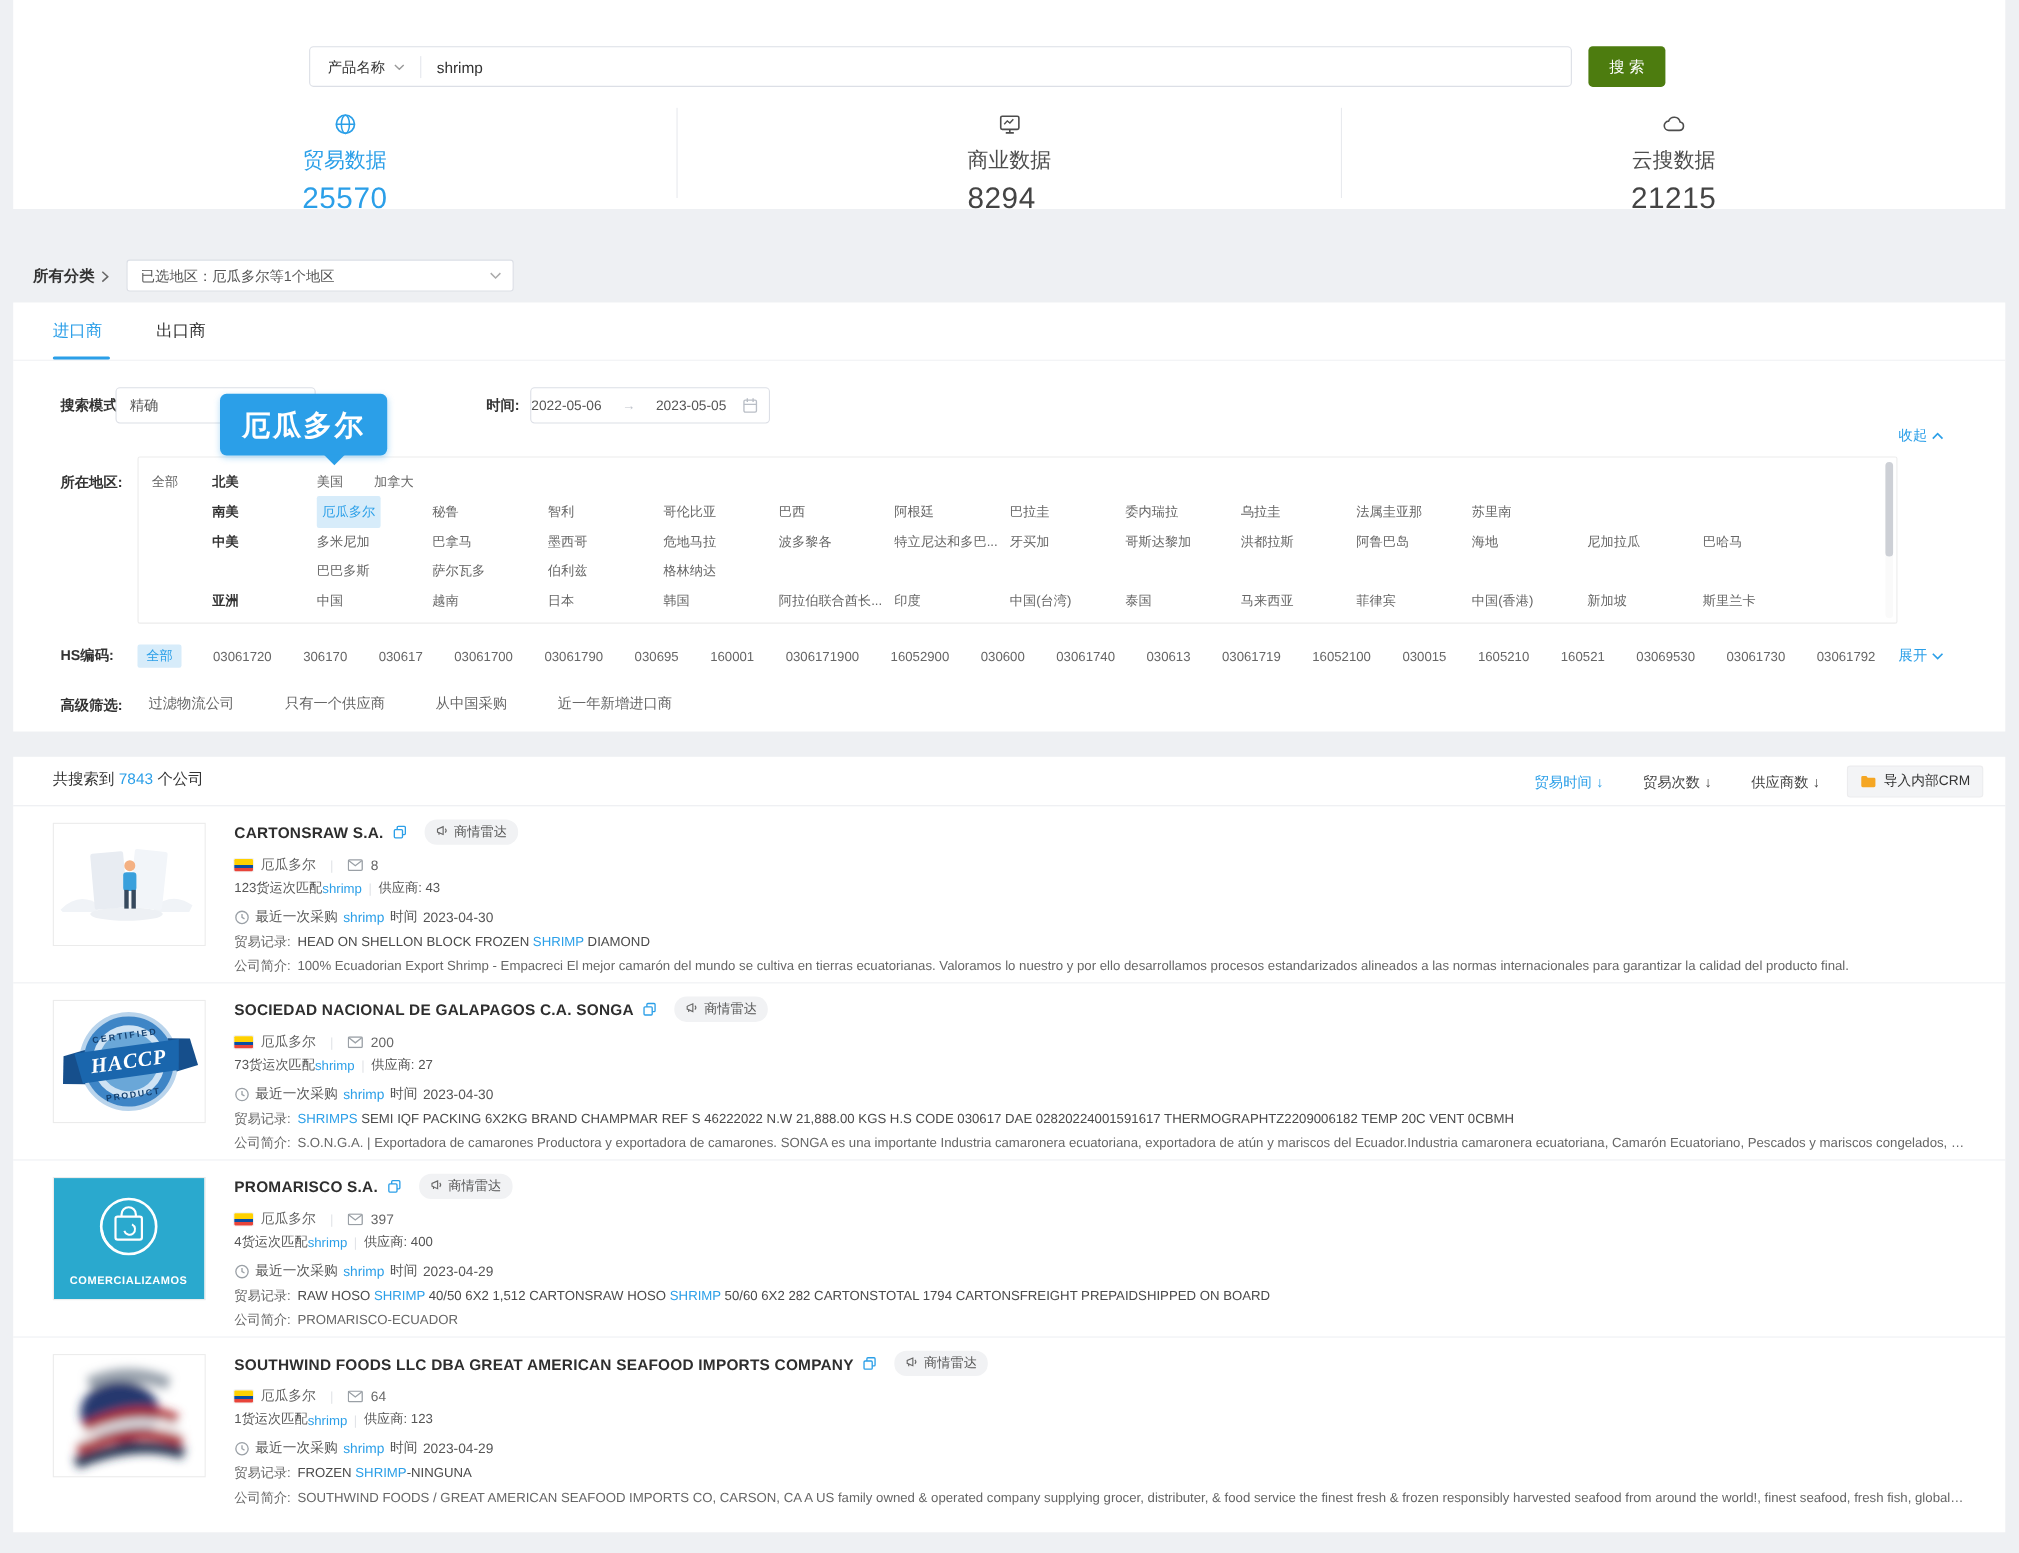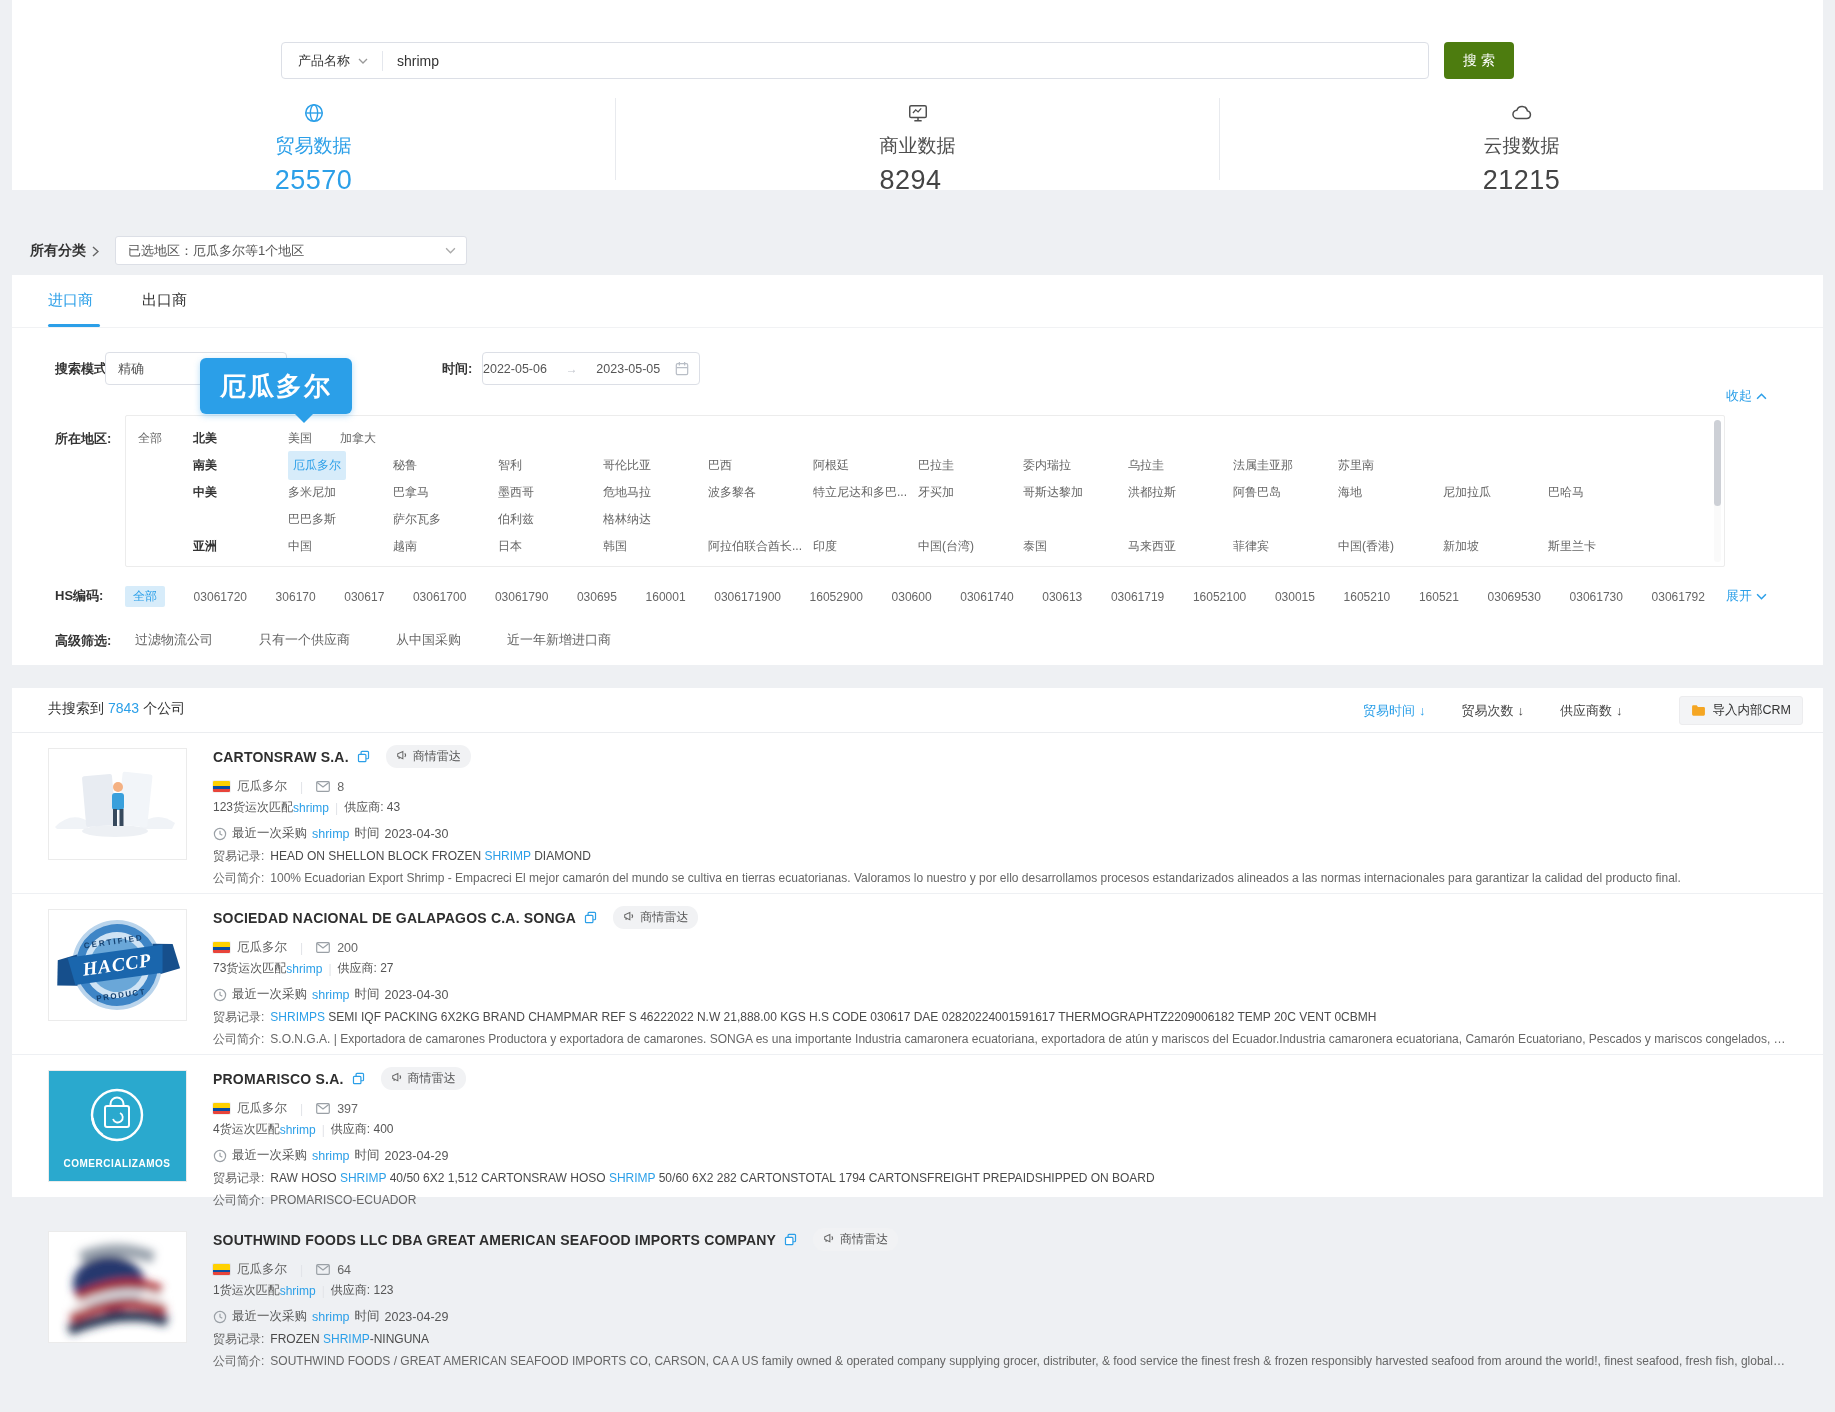--- a/index.html
+++ b/index.html
@@ -1,21 +1,21 @@
 <!DOCTYPE html>
 <html><head>
 <meta charset="utf-8">
 <style>
   html,body{margin:0;padding:0;}
   body{width:1835px;height:1412px;background:#eef0f3;font-family:"Liberation Sans","DejaVu Sans",sans-serif;color:#333;-webkit-font-smoothing:antialiased;}
   #page{position:relative;width:1835px;height:1412px;overflow:hidden;}
   .sec{position:absolute;left:12px;width:1811px;background:#fff;}
   #secA{top:0;height:190px;}
   #secB{top:275px;height:390px;}
-  #secC{top:688px;height:509px;}
+  #secC{top:688px;height:705px;}
 
   
   .searchbar{position:absolute;left:269px;top:42px;width:1148px;height:37px;border:1px solid #dcdfe6;border-radius:4px;display:flex;align-items:center;background:#fff;box-sizing:border-box;}
   .search-cat{display:flex;align-items:center;gap:8px;padding:0 14px 0 16px;font-size:13px;color:#333;cursor:pointer;}
   .search-divider{width:1px;height:20px;background:#e4e7ed;}
   .search-input{flex:1;border:none;outline:none;font-size:14px;color:#333;padding:0 14px;font-family:inherit;background:transparent;}
   .search-btn{position:absolute;left:1432px;top:42px;width:70px;height:37px;background:#4d7c0f;color:#fff;border:none;border-radius:4px;font-size:14px;cursor:pointer;font-family:inherit;}
   .stats{position:absolute;left:0;top:98px;width:100%;height:82px;display:flex;}
   .stat-col{flex:1;display:flex;justify-content:center;}
   .stat-col+.stat-col{border-left:1px solid #e8eaee;}
@@ -51,21 +51,21 @@
   .blue-link{position:absolute;font-size:13px;color:#2b9fe8;display:flex;align-items:center;gap:4px;cursor:pointer;}
   .hs-codes{position:absolute;left:113px;top:311px;right:118px;display:flex;justify-content:space-between;align-items:center;font-size:12px;}
   .hs-code{color:#666;cursor:pointer;white-space:nowrap;}
   .hs-selected{background:#d7ecfa;color:#2b9fe8;padding:2px 8px;border-radius:2px;}
   .adv-links{position:absolute;left:123px;top:356px;display:flex;gap:46px;font-size:13px;}
   .adv-link{color:#666;cursor:pointer;}
 
   
   .summary{position:absolute;left:36px;top:12px;font-size:14px;color:#333;}
   .summary b{color:#2b9fe8;font-weight:normal;padding:0 4px;}
-  .sort-bar{position:absolute;right:20px;top:8px;display:flex;align-items:center;gap:56px;justify-content:center;}
+  .sort-bar{position:absolute;right:20px;top:8px;display:flex;align-items:center;gap:24px;justify-content:center;}
   .sort-item{font-size:13px;color:#444;cursor:pointer;display:flex;align-items:center;gap:4px;}
   .sort-arrow{font-size:13px;}
   .sort-active{color:#2b9fe8;}
   .crm-btn{display:flex;align-items:center;gap:7px;background:#f3f4f6;border:1px solid #ececee;border-radius:3px;padding:5px 11px;font-size:12.5px;color:#333;cursor:pointer;}
   .head-line{position:absolute;left:0;right:0;top:44px;height:1px;background:#ebedf0;}
   #company-list{position:absolute;left:0;right:0;top:45px;}
   .company-card{position:relative;height:160px;border-bottom:1px solid #eef0f3;cursor:pointer;}
   .company-card:last-child{border-bottom:none;}
   .thumb{position:absolute;left:36px;top:15px;width:137px;height:110px;border:1px solid #ebebeb;box-sizing:content-box;overflow:hidden;background:#fff;}
   .crow{position:absolute;left:201px;display:flex;align-items:center;white-space:nowrap;}

